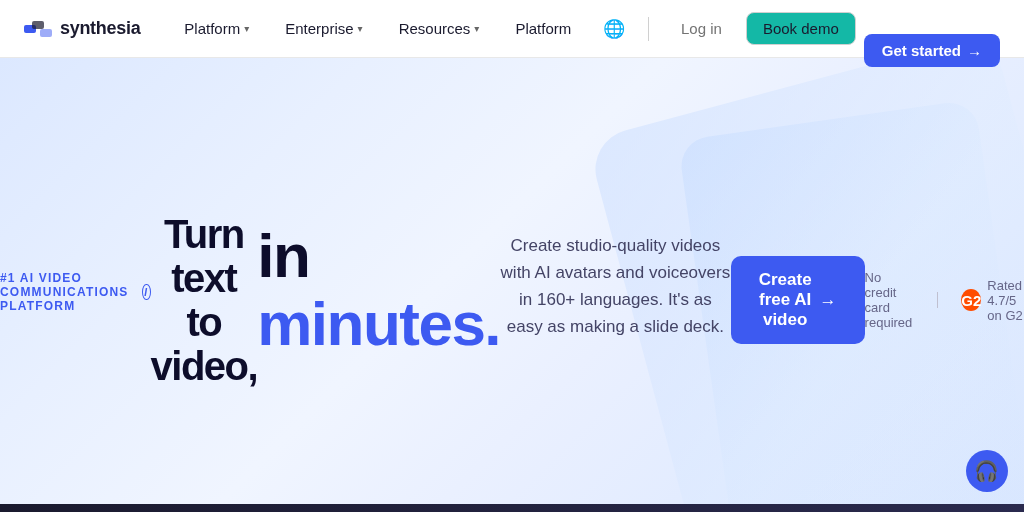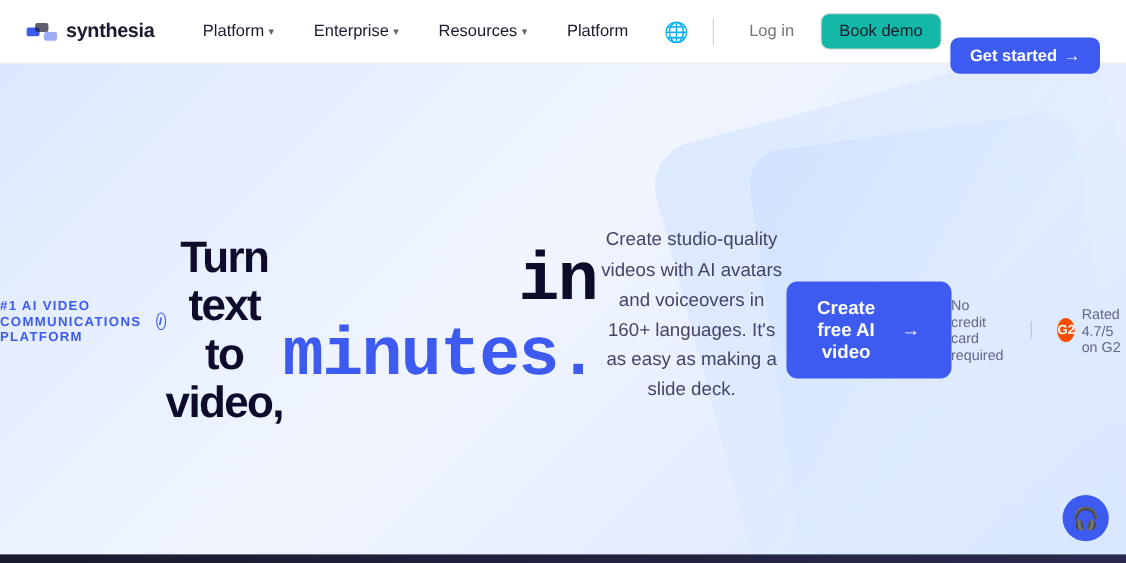--- a/index.html
+++ b/index.html
@@ -201,46 +201,45 @@
       letter-spacing: -1.5px;
       position: relative;
       z-index: 2;
       margin-bottom: 0;
     }
 
     .hero-title-line2 {
       font-size: 62px;
       font-weight: 800;
       line-height: 1.1;
-      text-align: right;
+      text-align: left;
       letter-spacing: -1.5px;
       position: relative;
       z-index: 2;
       margin-bottom: 20px;
-      font-family: Liberation Mono, monospace;
     }
 
     .title-plain { color: #0d0d2b; }
     .title-blue { color: #3d5af1; }
 
     .hero-subtitle {
       font-size: 17px;
       color: #444466;
       text-align: center;
       line-height: 1.6;
       max-width: 480px;
       position: relative;
       z-index: 2;
       margin-bottom: 28px;
     }
 
     .cta-btn {
       display: flex;
       align-items: center;
-      gap: 24px;
+      gap: 8px;
       padding: 14px 28px;
       background: #3d5af1;
       color: #fff;
       font-size: 17px;
       font-weight: 700;
       border-radius: 10px;
       cursor: pointer;
       border: none;
       position: relative;
       z-index: 2;
@@ -269,21 +268,21 @@
     }
 
     .g2-circle {
       width: 22px;
       height: 22px;
       background: #ff4c00;
       border-radius: 50%;
       display: flex;
       align-items: center;
       justify-content: center;
-      font-size: 12px;
+      font-size: 15px;
       font-weight: 800;
       color: #fff;
     }
 
     
     .bottom-bar {
       position: absolute;
       bottom: 0;
       left: 0;
       right: 0;

